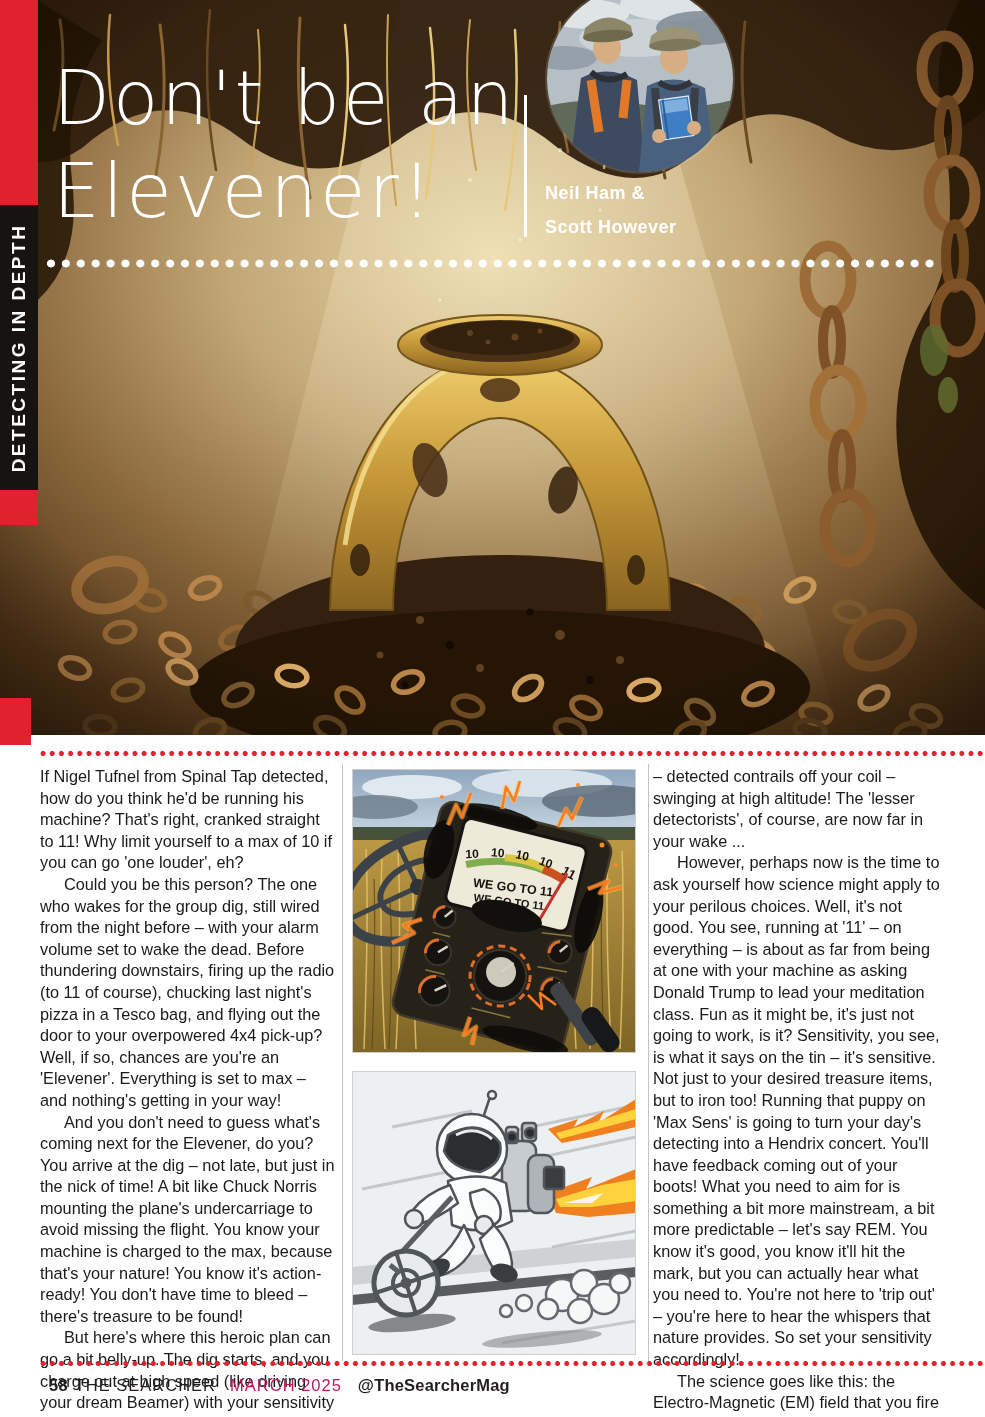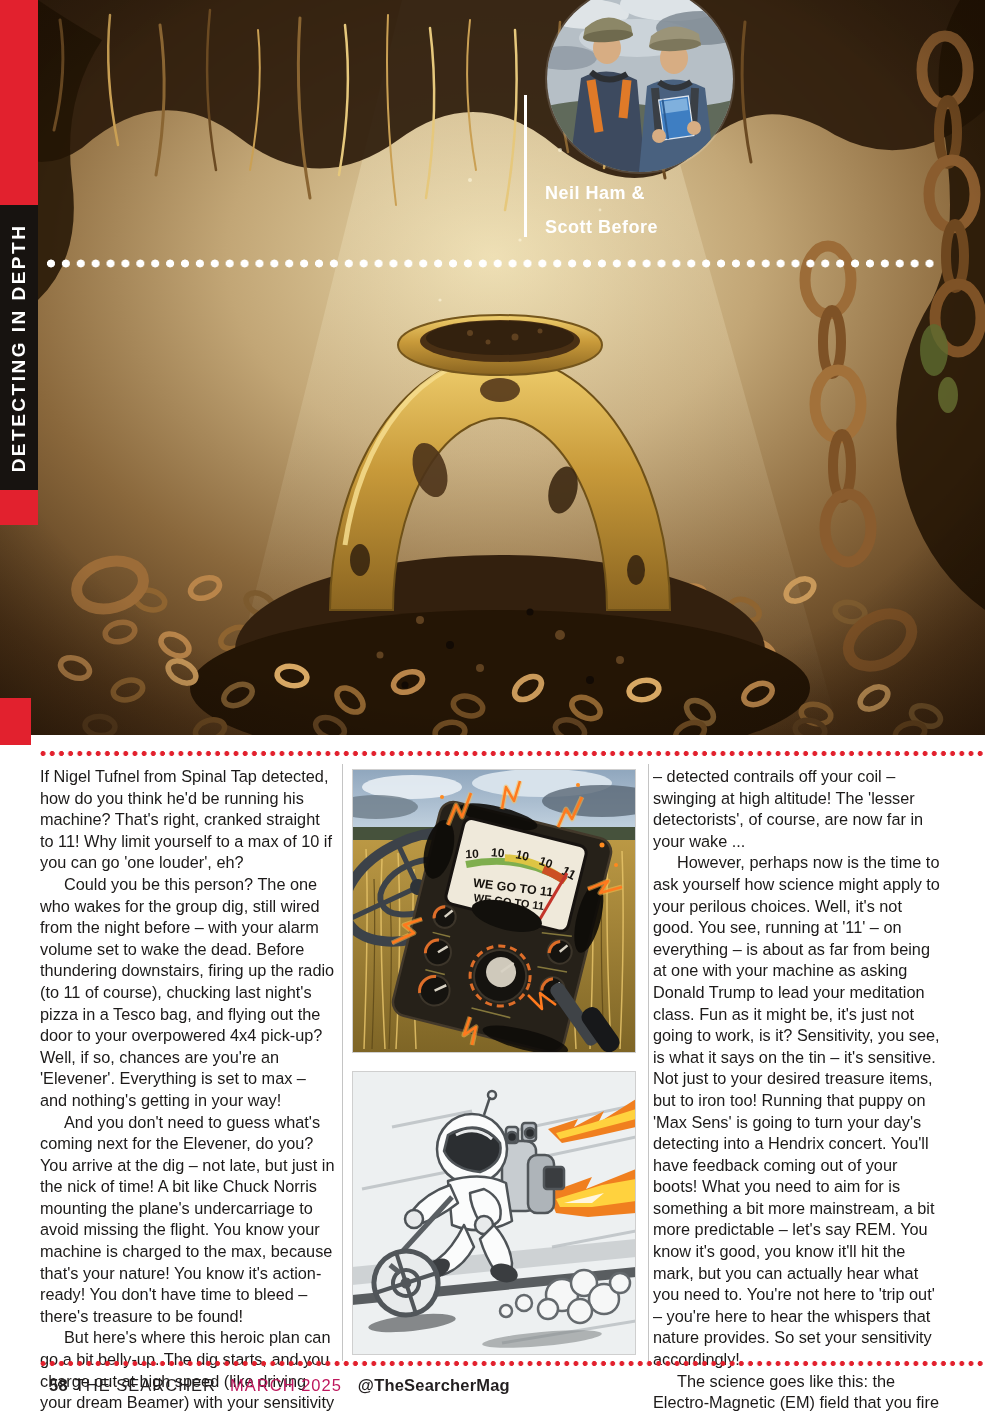--- a/index.html
+++ b/index.html
@@ -228,24 +228,28 @@
       <rect width="985" height="735" fill="url(#vig)"></rect>
     </svg>
   </div>
 
   <div class="side-tab-top"></div>
   <div class="side-tab-band">
     <span class="side-tab-label">DETECTING IN DEPTH</span>
   </div>
   <div class="side-tab-bottom"></div>
 
+  <div class="hero-title">
+    <div>Don't be an</div>
+    <div>Elevener!</div>
+  </div>
   <div class="title-divider"></div>
   <div class="hero-authors">
     <div>Neil Ham &amp;</div>
-    <div>Scott Before</div>
+    <div>Scott However</div>
   </div>
 
   <div class="avatar">
     <svg width="186" height="186" viewBox="0 0 186 186">
       <rect width="186" height="186" fill="#b6bfc6"></rect>
       <ellipse cx="40" cy="28" rx="42" ry="15" fill="#e3e8ea" opacity="0.9"></ellipse>
       <ellipse cx="125" cy="18" rx="52" ry="17" fill="#dde3e7"></ellipse>
       <ellipse cx="90" cy="52" rx="58" ry="19" fill="#cdd5da" opacity="0.9"></ellipse>
       <ellipse cx="155" cy="42" rx="46" ry="17" fill="#7f8a93" opacity="0.85"></ellipse>
       <ellipse cx="18" cy="72" rx="32" ry="12" fill="#8e99a2" opacity="0.8"></ellipse>

